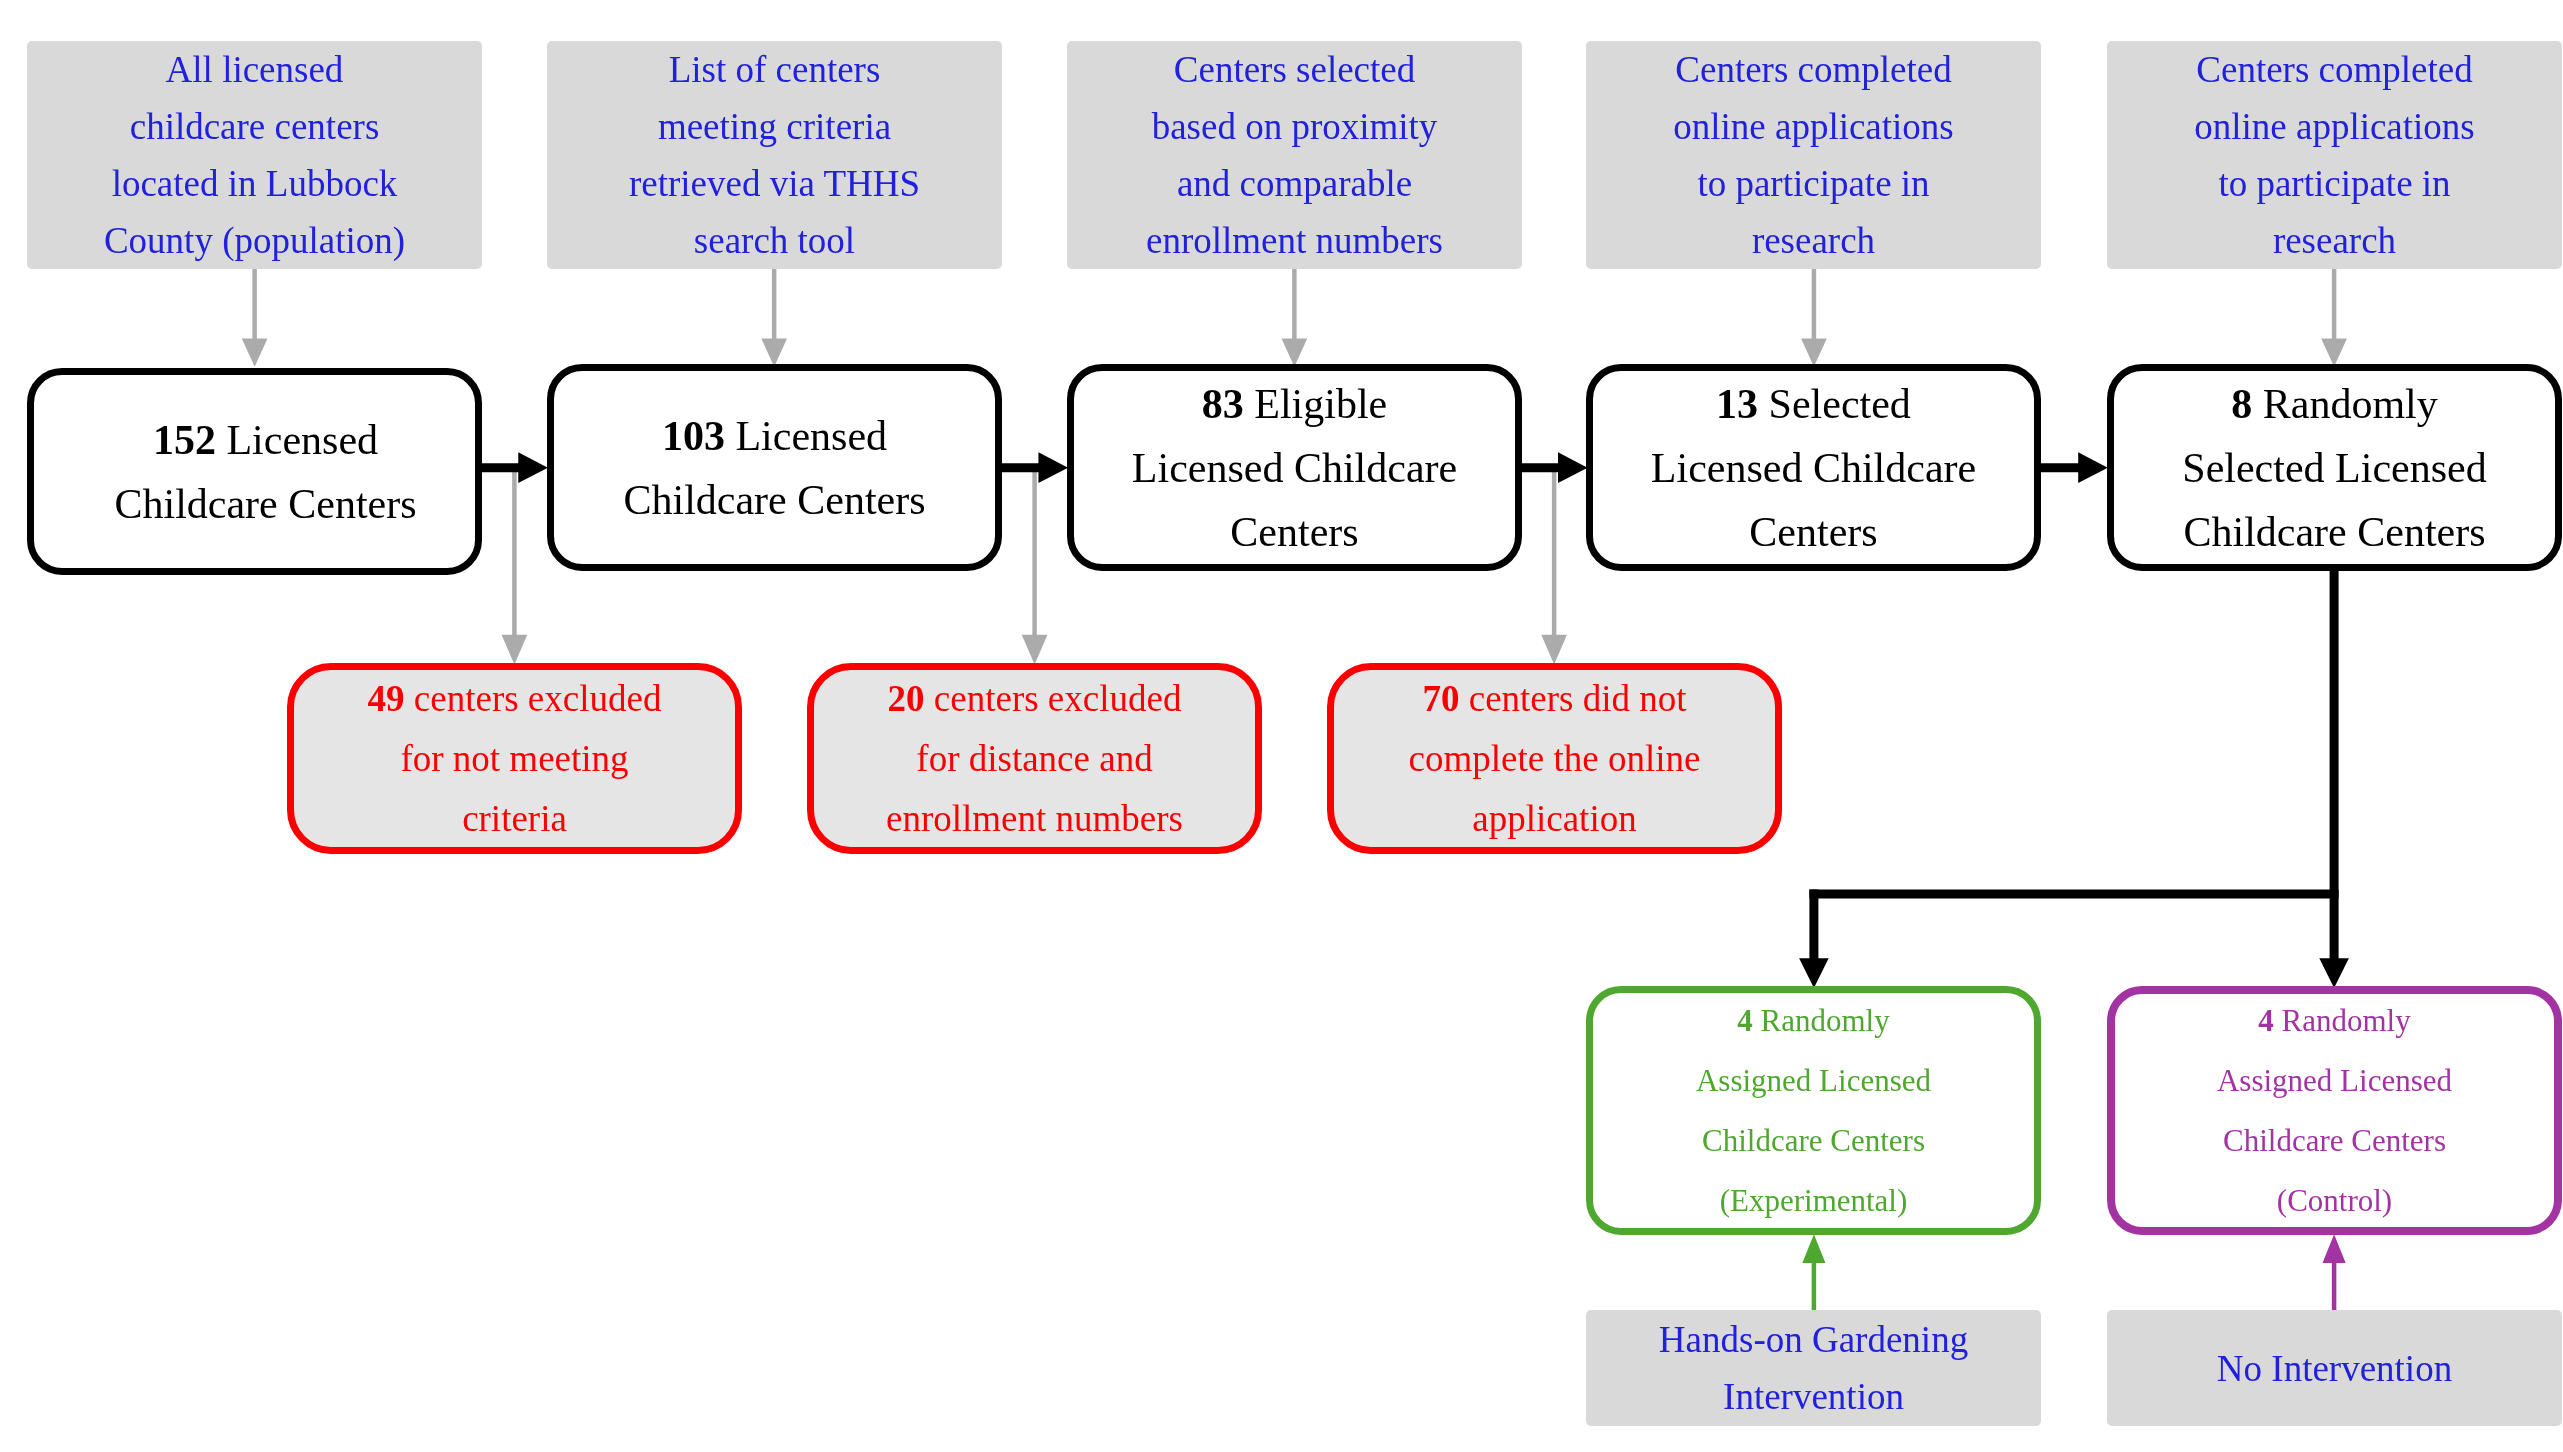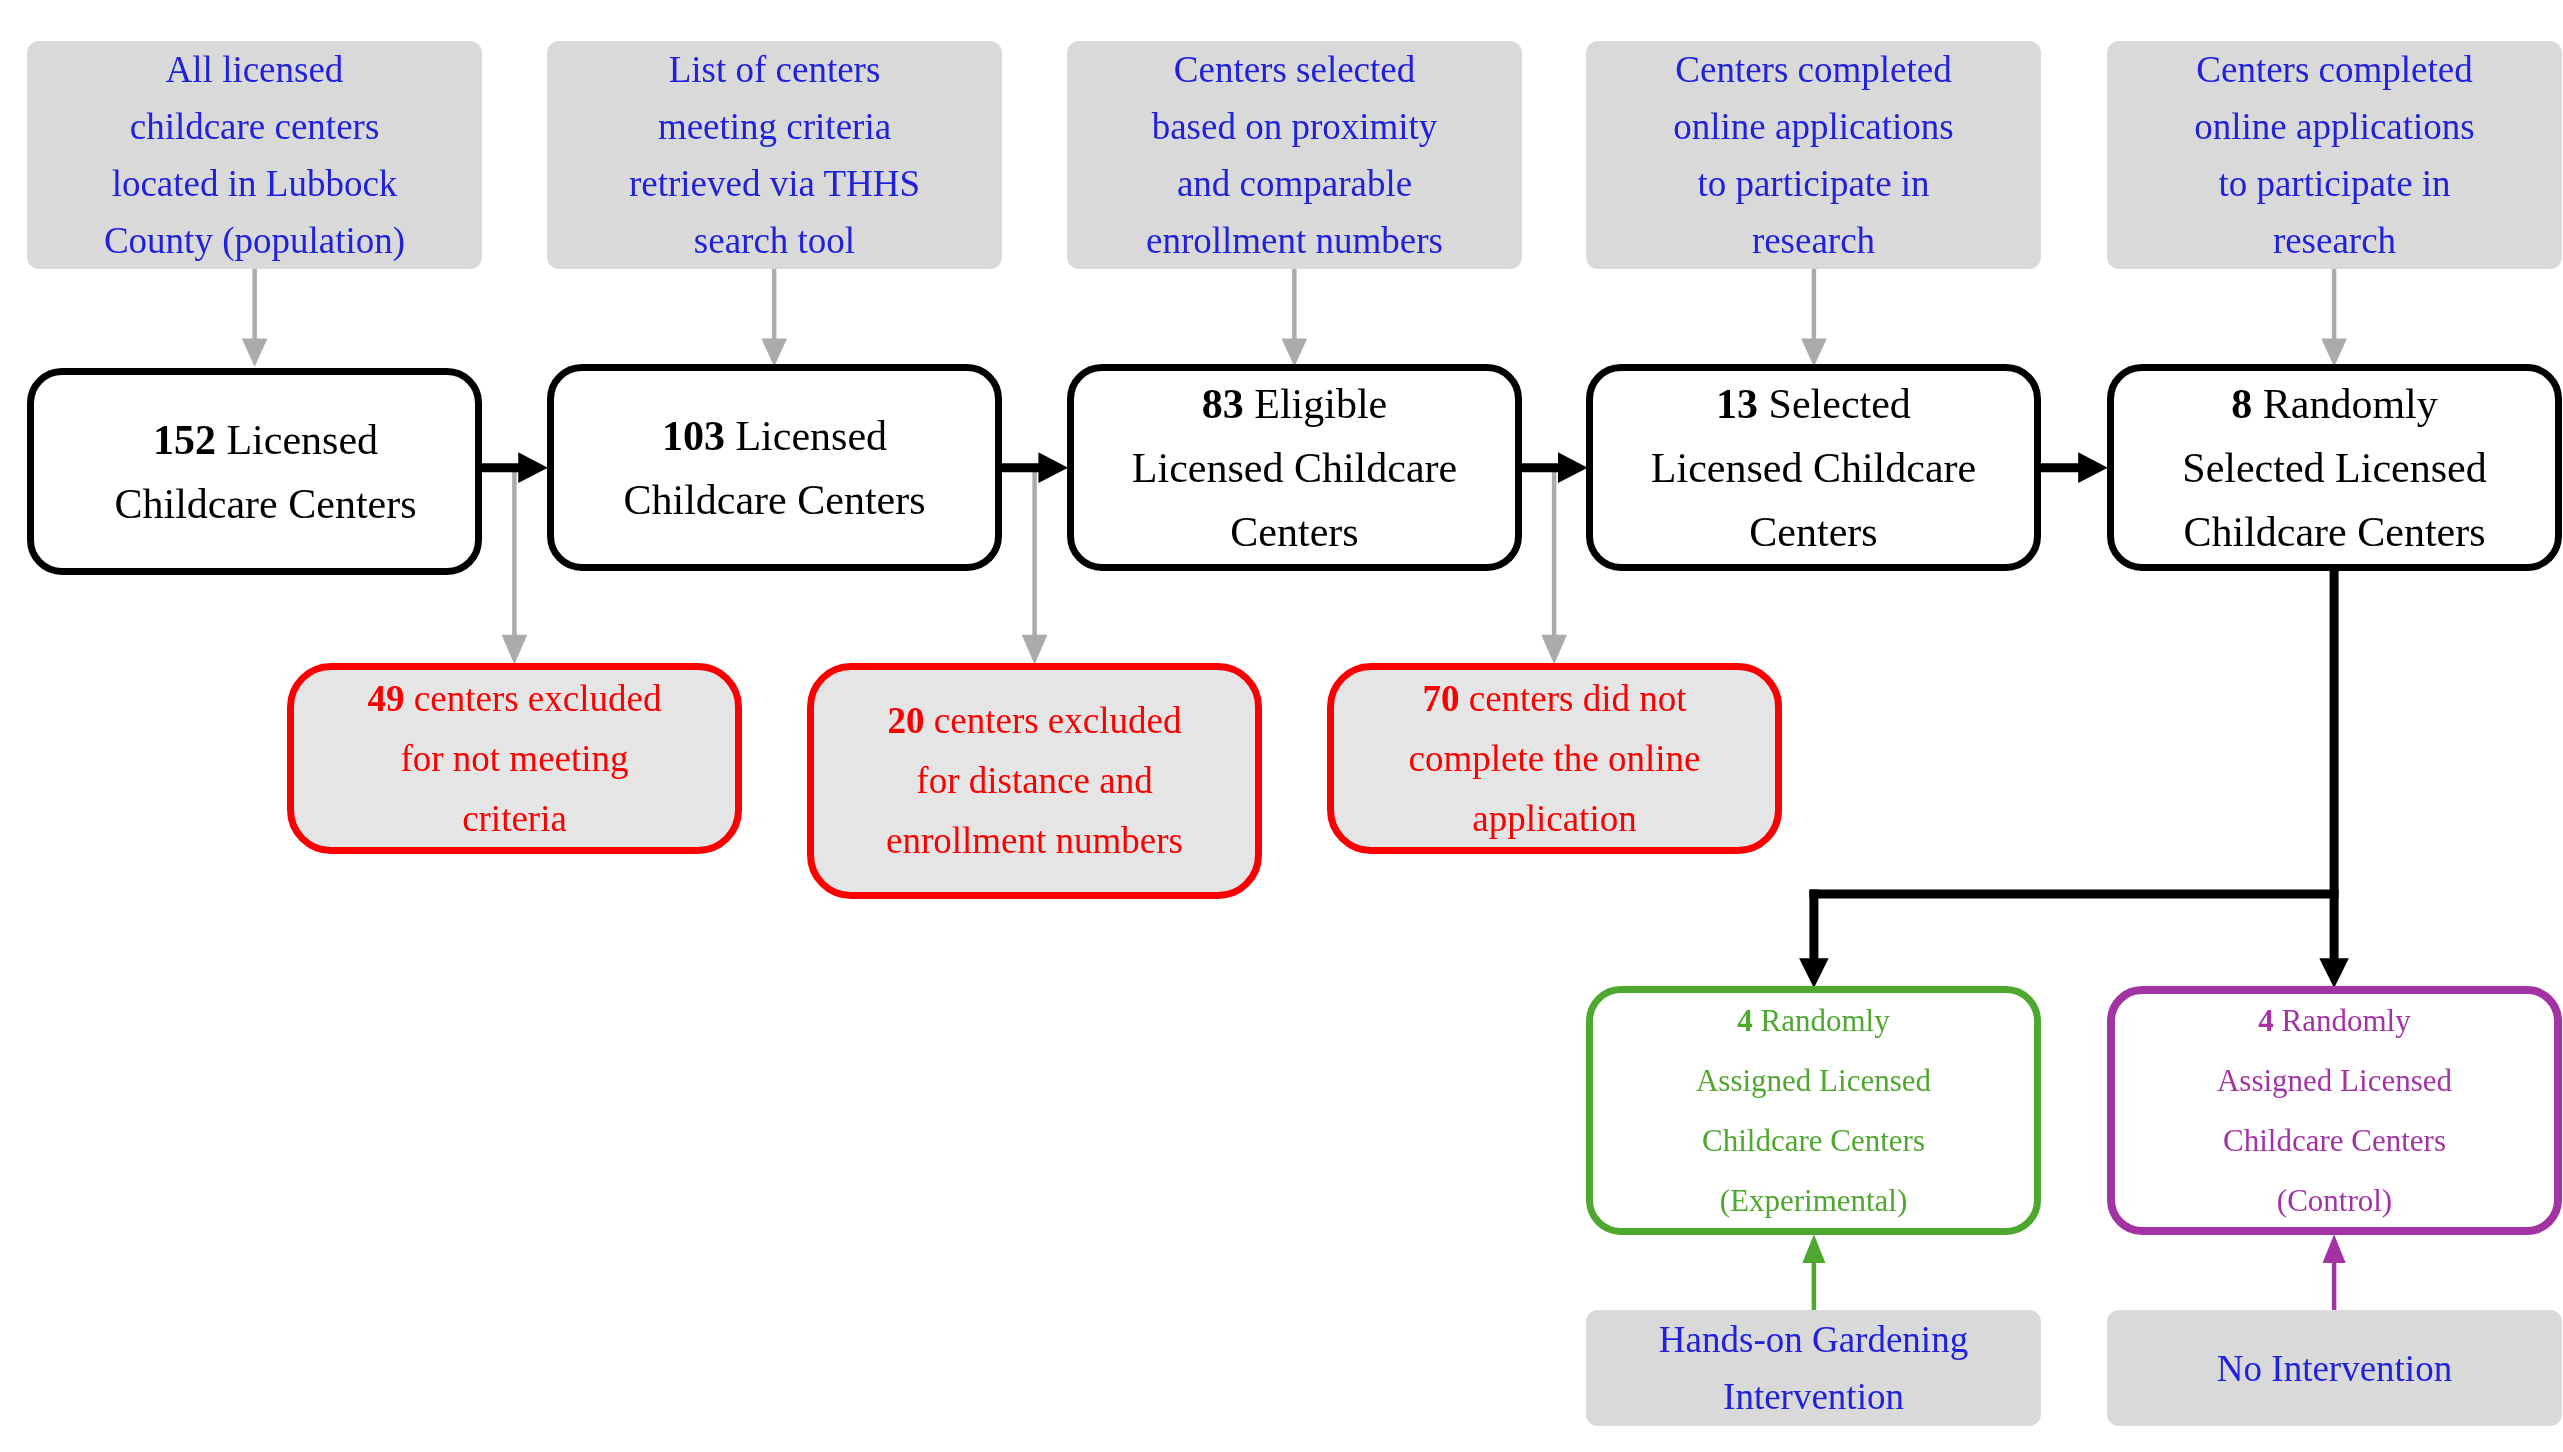--- a/index.html
+++ b/index.html
@@ -32,21 +32,21 @@
     box-sizing: border-box;
   }
   .txt {
     white-space: pre-line;
     text-align: center;
     width: 100%;
   }
   
   .gbox {
     background: #D9D9D9;
-    border-radius: 12px;
+    border-radius: 5px;
   }
   .gbox .txt {
     color: #2020DD;
     font-size: 37px;
     line-height: 57px;
   }
   
   .kbox {
     background: #ffffff;
     border: 7.7px solid #000000;
@@ -213,21 +213,21 @@
       <div class="txt"><b class="num">8</b><span> Randomly
 Selected Licensed
 Childcare Centers</span></div>
     </div>
 
   <div class="box rbox" style="left:287px; top:663px; width:455px; height:191px;">
       <div class="txt"><b class="num">49</b><span> centers excluded
 for not meeting
 criteria</span></div>
     </div>
-  <div class="box rbox" style="left:807px; top:663px; width:455px; height:236px;">
+  <div class="box rbox" style="left:807px; top:663px; width:455px; height:191px;">
       <div class="txt"><b class="num">20</b><span> centers excluded
 for distance and
 enrollment numbers</span></div>
     </div>
   <div class="box rbox" style="left:1327px; top:663px; width:455px; height:191px;">
       <div class="txt"><b class="num">70</b><span> centers did not
 complete the online
 application</span></div>
     </div>
 

